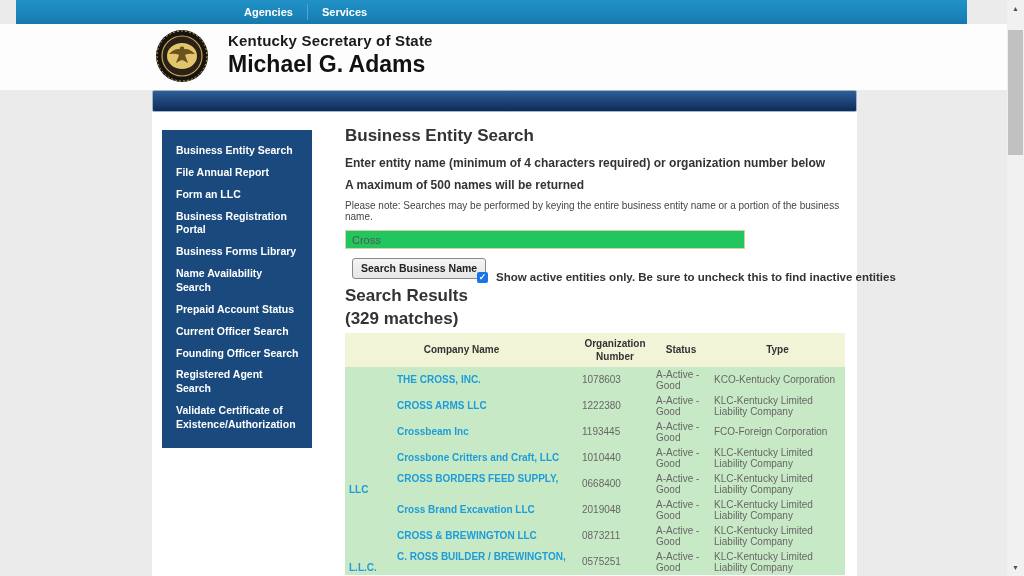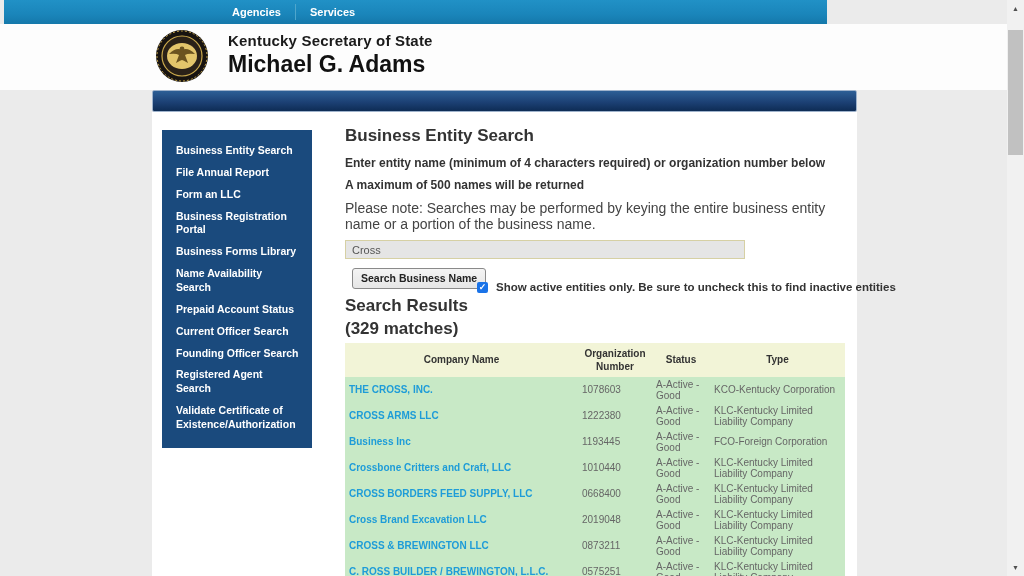--- a/index.html
+++ b/index.html
@@ -1,20 +1,20 @@
 <!DOCTYPE html>
 <html><head>
 <meta charset="utf-8">
 <style>
   * { margin:0; padding:0; box-sizing:border-box; }
   html,body { width:1024px; height:576px; overflow:hidden;
     font-family:"Liberation Sans", sans-serif; background:#ebebeb; }
 
   
-  .topbar { position:absolute; left:4px; top:0; width:823px; height:24px;
+  .topbar { position:absolute; left:16px; top:0; width:951px; height:24px;
     background:linear-gradient(180deg,#2191c6 0%,#1a85ba 60%,#1578aa 100%);
     display:flex; align-items:center; }
   .topbar-link { color:#ffffff; font-size:11px; font-weight:bold; padding:0 14px;
     height:24px; display:flex; align-items:center; cursor:pointer; }
   .topbar-link:first-child { margin-left:214px; }
   .topbar-divider { width:1px; height:16px; background:#4fa6cc; }
 
   
   .header-band { position:absolute; left:0; top:24px; width:1007px; height:66px;
     background:#fdfdfd; }
@@ -35,22 +35,22 @@
   
   .sidebar { position:absolute; left:10px; top:18px; width:150px;
     background:#1a4a7d; padding:10px 0 12px 0; }
   .sidebar-item { color:#ffffff; font-size:10.5px; font-weight:bold;
     padding:4px 12px 4px 14px; line-height:1.32; cursor:pointer; }
 
   
   .main { position:absolute; left:193px; top:14px; width:502px; }
   .page-title { font-size:17px; font-weight:bold; color:#333; margin-bottom:10px; }
   .instruction { font-size:12px; font-weight:bold; color:#333; margin-bottom:8px; }
-  .note { font-size:14px; color:#444; margin-bottom:8px; }
-  .search-input { width:400px; height:19px; background:#e5e5e5; border:1px solid #d6d0a4;
+  .note { font-size:10px; color:#444; margin-bottom:8px; }
+  .search-input { width:400px; height:19px; background:#22c55e; border:1px solid #d6d0a4;
     font-family:"Liberation Sans", sans-serif; font-size:11px; color:#555;
     padding:2px 6px; outline:none; display:block; margin-bottom:9px; }
   .actions-row { position:relative; height:24px; margin-bottom:2px; }
   .search-button { font-family:"Liberation Sans", sans-serif; font-size:10.5px; font-weight:bold;
     color:#222; background:linear-gradient(180deg,#f4f4f4,#e6e6e6);
     border:1px solid #8a8a8a; border-radius:3px; padding:3px 8px 4px 8px; cursor:pointer;margin-left:7px; }
   .checkbox-row { position:absolute; left:132px; top:13px; display:flex; align-items:center; }
   .checkbox { width:11px; height:11px; background:#1a73e8; border-radius:2px;
     display:inline-flex; align-items:center; justify-content:center; cursor:pointer; flex:none; }
   .checkbox .tick { color:#fff; font-size:9px; line-height:9px; font-weight:bold; }
@@ -59,21 +59,21 @@
   .results-count { font-size:17px; font-weight:bold; color:#333; margin-bottom:4px; }
 
   
   table.results { width:500px; border-collapse:collapse; table-layout:fixed; }
   table.results th { background:#f2f4d7; color:#333; font-size:10px; font-weight:bold;
     text-align:center; padding:4px 2px; height:28px; line-height:1.3; }
   table.results td { background:#c8e9c6; font-size:10px; color:#666;
     padding:2px 4px; height:25px; line-height:11px; vertical-align:middle; }
   col.c-name { width:233px; } col.c-org { width:74px; }
   col.c-status { width:58px; } col.c-type { width:135px; }
-  td.cell-name a { color:#1e9cd8; font-weight:bold; text-decoration:none; cursor:pointer; }
+  td.cell-name a { color:#1e9cd8; font-weight:bold; text-decoration:none; cursor:pointer;margin-left:48px; }
   td.cell-org { padding-left:8px; }
   td.cell-status { padding-left:10px; }
   td.cell-type { padding-left:3px; }
 
   
   .scrollbar { position:absolute; right:0; top:0; width:17px; height:576px; background:#f1f1f1; }
   .sb-btn { position:absolute; left:0; width:17px; height:17px; display:flex;
     align-items:center; justify-content:center; color:#505050; font-size:7px; cursor:pointer; }
   .sb-up { top:0; } .sb-down { bottom:0; }
   .sb-thumb { position:absolute; left:1px; top:30px; width:15px; height:125px;
@@ -187,21 +187,21 @@
             <td class="cell-name">
               <a>CROSS ARMS LLC</a>
             </td>
             <td class="cell-org">1222380</td>
             <td class="cell-status">A-Active - Good</td>
             <td class="cell-type">KLC-Kentucky Limited Liability Company</td>
           </tr>
 
           <tr>
             <td class="cell-name">
-              <a>Business Inc</a>
+              <a>Crossbeam Inc</a>
             </td>
             <td class="cell-org">1193445</td>
             <td class="cell-status">A-Active - Good</td>
             <td class="cell-type">FCO-Foreign Corporation</td>
           </tr>
 
           <tr>
             <td class="cell-name">
               <a>Crossbone Critters and Craft, LLC</a>
             </td>

